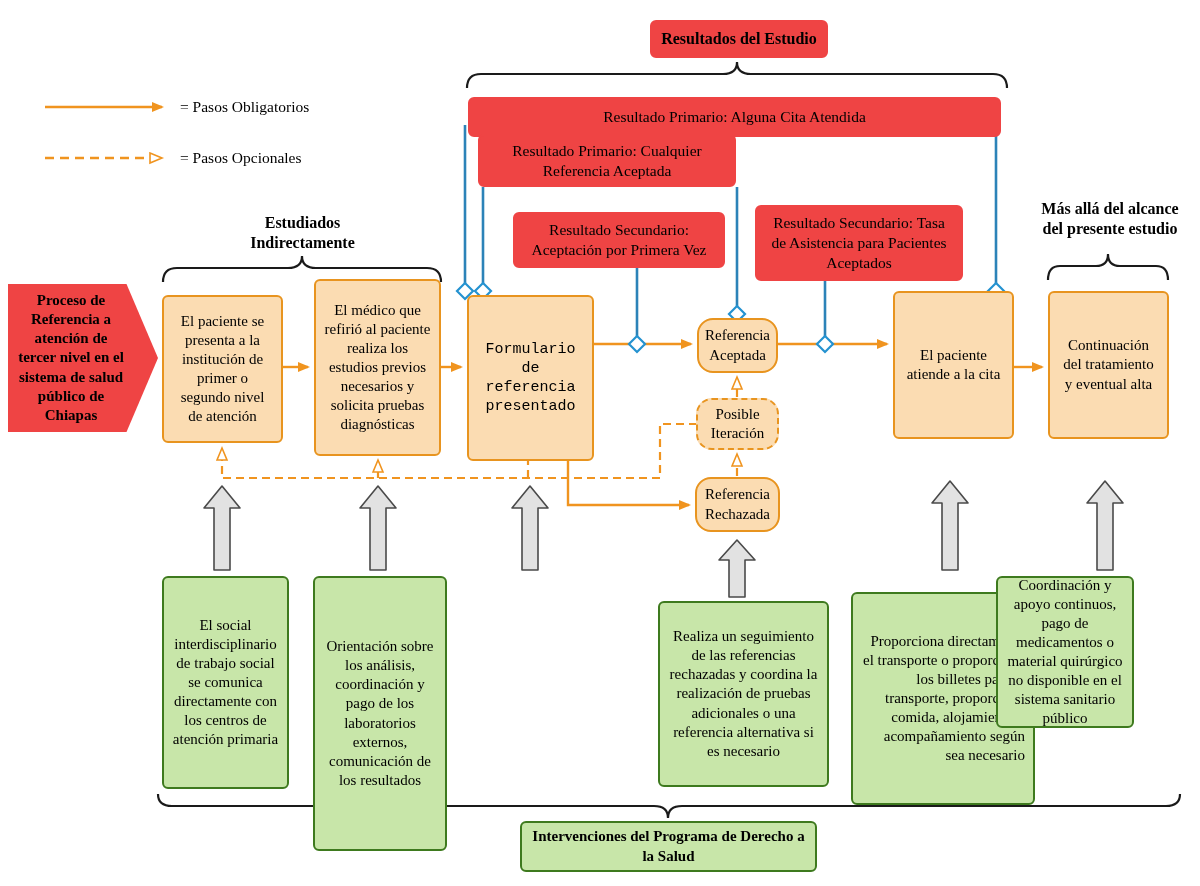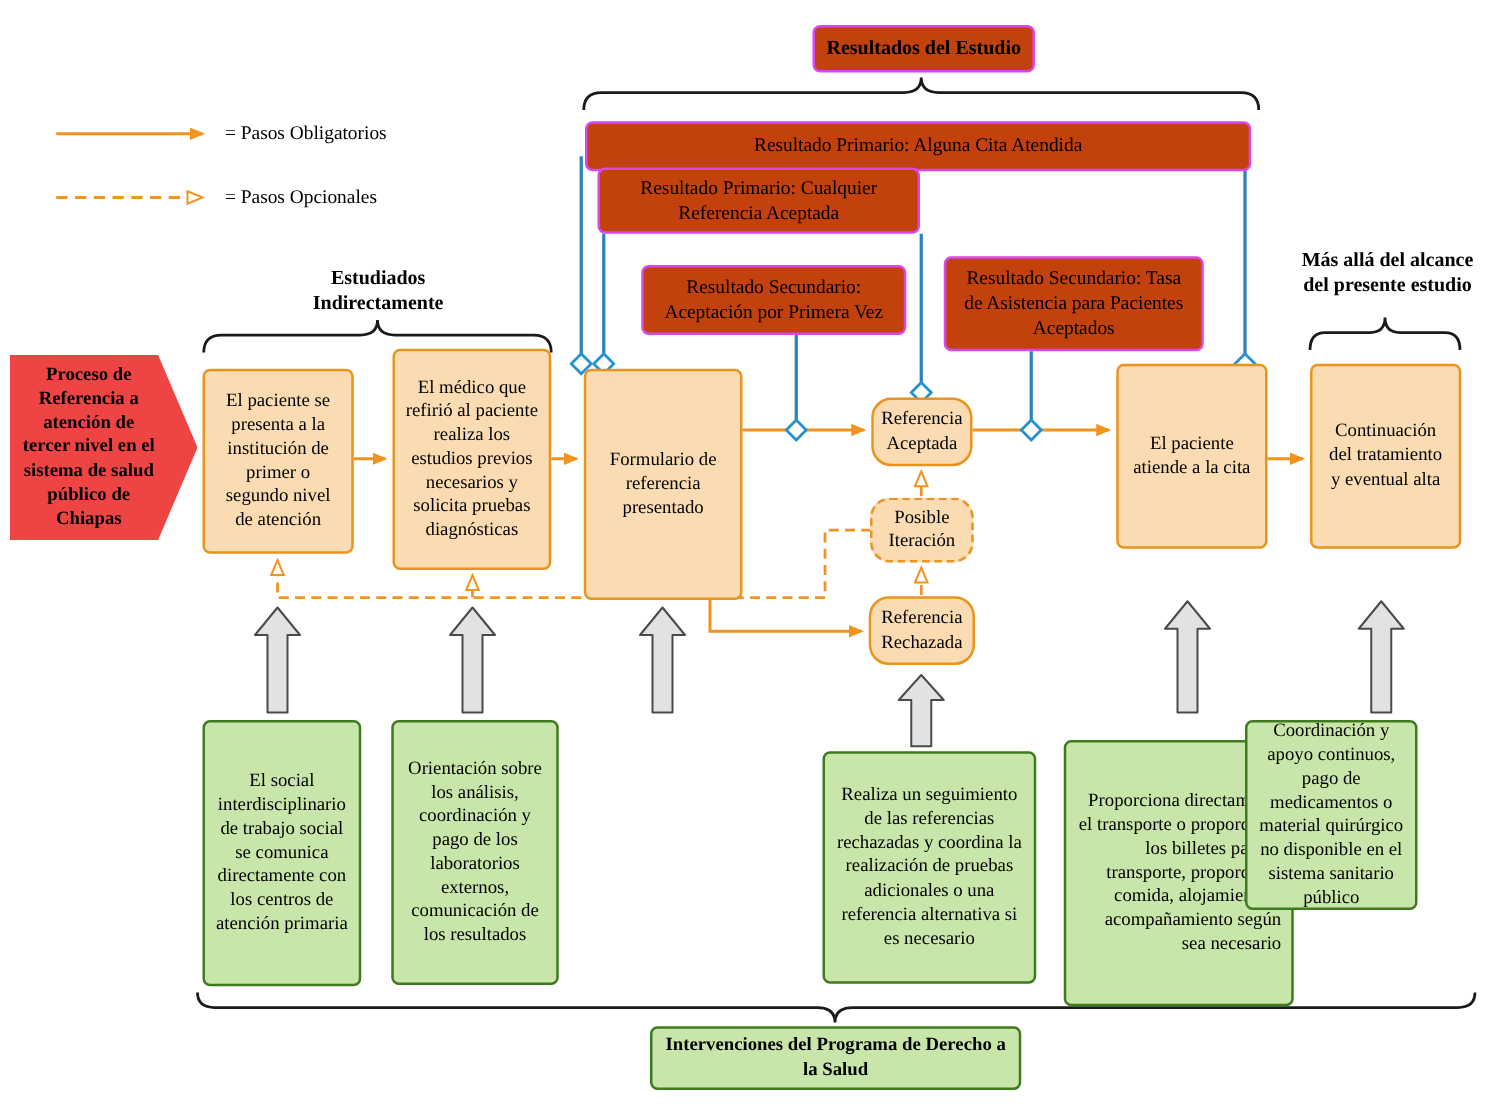--- a/index.html
+++ b/index.html
@@ -7,21 +7,21 @@
     position:relative;width:1200px;height:886px;background:#ffffff;
     font-family:"Liberation Serif", serif;color:#000;overflow:hidden;
   }
   svg.layer{position:absolute;left:0;top:0;width:1200px;height:886px;}
   .box{
     position:absolute;display:flex;align-items:center;justify-content:center;
     text-align:center;box-sizing:border-box;line-height:1.27;padding:6px 8px;
     border-radius:6px;font-size:15px;
   }
   .orange{background:#FBDCB2;border:2px solid #E8941F;}
-  .blue{background:#c2410c;border:2px solid #d946ef;font-size:15.5px;}
+  .blue{background:#ef4444;border:2px solid #ef4444;font-size:15.5px;}
   .green{background:#C8E6A9;border:2px solid #3E7A1E;}
   .pill{border-radius:16px;}
   .dashedborder{border-style:dashed;}
   .boldtxt{font-weight:bold;}
   .plain{position:absolute;display:flex;align-items:center;justify-content:center;
     text-align:center;line-height:1.25;font-weight:bold;font-size:16px;}
   .legendtxt{position:absolute;font-size:15.5px;white-space:nowrap;}
   .banner{
     position:absolute;left:8px;top:284px;width:150px;height:148px;
     background:#ef4444;display:flex;align-items:center;
@@ -111,28 +111,28 @@
 
   <div class="box blue" style="left:468px;top:97px;width:533px;height:40px;padding:14px 6px;">Resultado Primario: Alguna Cita Atendida</div>
   <div class="box blue" style="left:478px;top:134px;width:258px;height:53px;">Resultado Primario: Cualquier Referencia Aceptada</div>
   <div class="box blue" style="left:513px;top:212px;width:212px;height:56px;">Resultado Secundario: Aceptación por Primera Vez</div>
   <div class="box blue" style="left:755px;top:205px;width:208px;height:76px;">Resultado Secundario: Tasa de Asistencia para Pacientes Aceptados</div>
 
   <div class="banner">Proceso de Referencia a atención de tercer nivel en el sistema de salud público de Chiapas</div>
 
   <div class="box orange" style="left:162px;top:295px;width:121px;height:148px;">El paciente se presenta a la institución de primer o segundo nivel de atención</div>
   <div class="box orange" style="left:314px;top:279px;width:127px;height:177px;">El médico que refirió al paciente realiza los estudios previos necesarios y solicita pruebas diagnósticas</div>
-  <div class="box orange" style="left:467px;top:295px;width:127px;height:185px;">Formulario de referencia presentado</div>
+  <div class="box orange" style="left:467px;top:295px;width:127px;height:166px;font-family:Liberation Mono, monospace;">Formulario de referencia presentado</div>
   <div class="box orange pill" style="left:697px;top:318px;width:81px;height:55px;">Referencia Aceptada</div>
   <div class="box orange pill dashedborder" style="left:696px;top:398px;width:83px;height:52px;">Posible Iteración</div>
   <div class="box orange pill" style="left:695px;top:477px;width:85px;height:55px;">Referencia Rechazada</div>
   <div class="box orange" style="left:893px;top:291px;width:121px;height:148px;">El paciente atiende a la cita</div>
   <div class="box orange" style="left:1048px;top:291px;width:121px;height:148px;">Continuación del tratamiento y eventual alta</div>
 
   <div class="box green" style="left:162px;top:576px;width:127px;height:213px;">El social interdisciplinario de trabajo social se comunica directamente con los centros de atención primaria</div>
-  <div class="box green" style="left:313px;top:576px;width:134px;height:212px;">Orientación sobre los análisis, coordinación y pago de los laboratorios externos, comunicación de los resultados</div>
+  <div class="box green" style="left:313px;top:576px;width:134px;height:275px;">Orientación sobre los análisis, coordinación y pago de los laboratorios externos, comunicación de los resultados</div>
   <div class="box green" style="left:658px;top:601px;width:171px;height:186px;">Realiza un seguimiento de las referencias rechazadas y coordina la realización de pruebas adicionales o una referencia alternativa si es necesario</div>
   <div class="box green" style="left:851px;top:592px;width:184px;height:213px;text-align:right;">Proporciona directamente el transporte o proporciona los billetes para el transporte, proporciona comida, alojamiento y acompañamiento según sea necesario</div>
   <div class="box green" style="left:996px;top:576px;width:138px;height:152px;">Coordinación y apoyo continuos, pago de medicamentos o material quirúrgico no disponible en el sistema sanitario público</div>
 
   <div class="box green boldtxt" style="left:520px;top:821px;width:297px;height:51px;font-size:15px;">Intervenciones del Programa de Derecho a la Salud</div>
 
 </div>
 
 </body></html>

